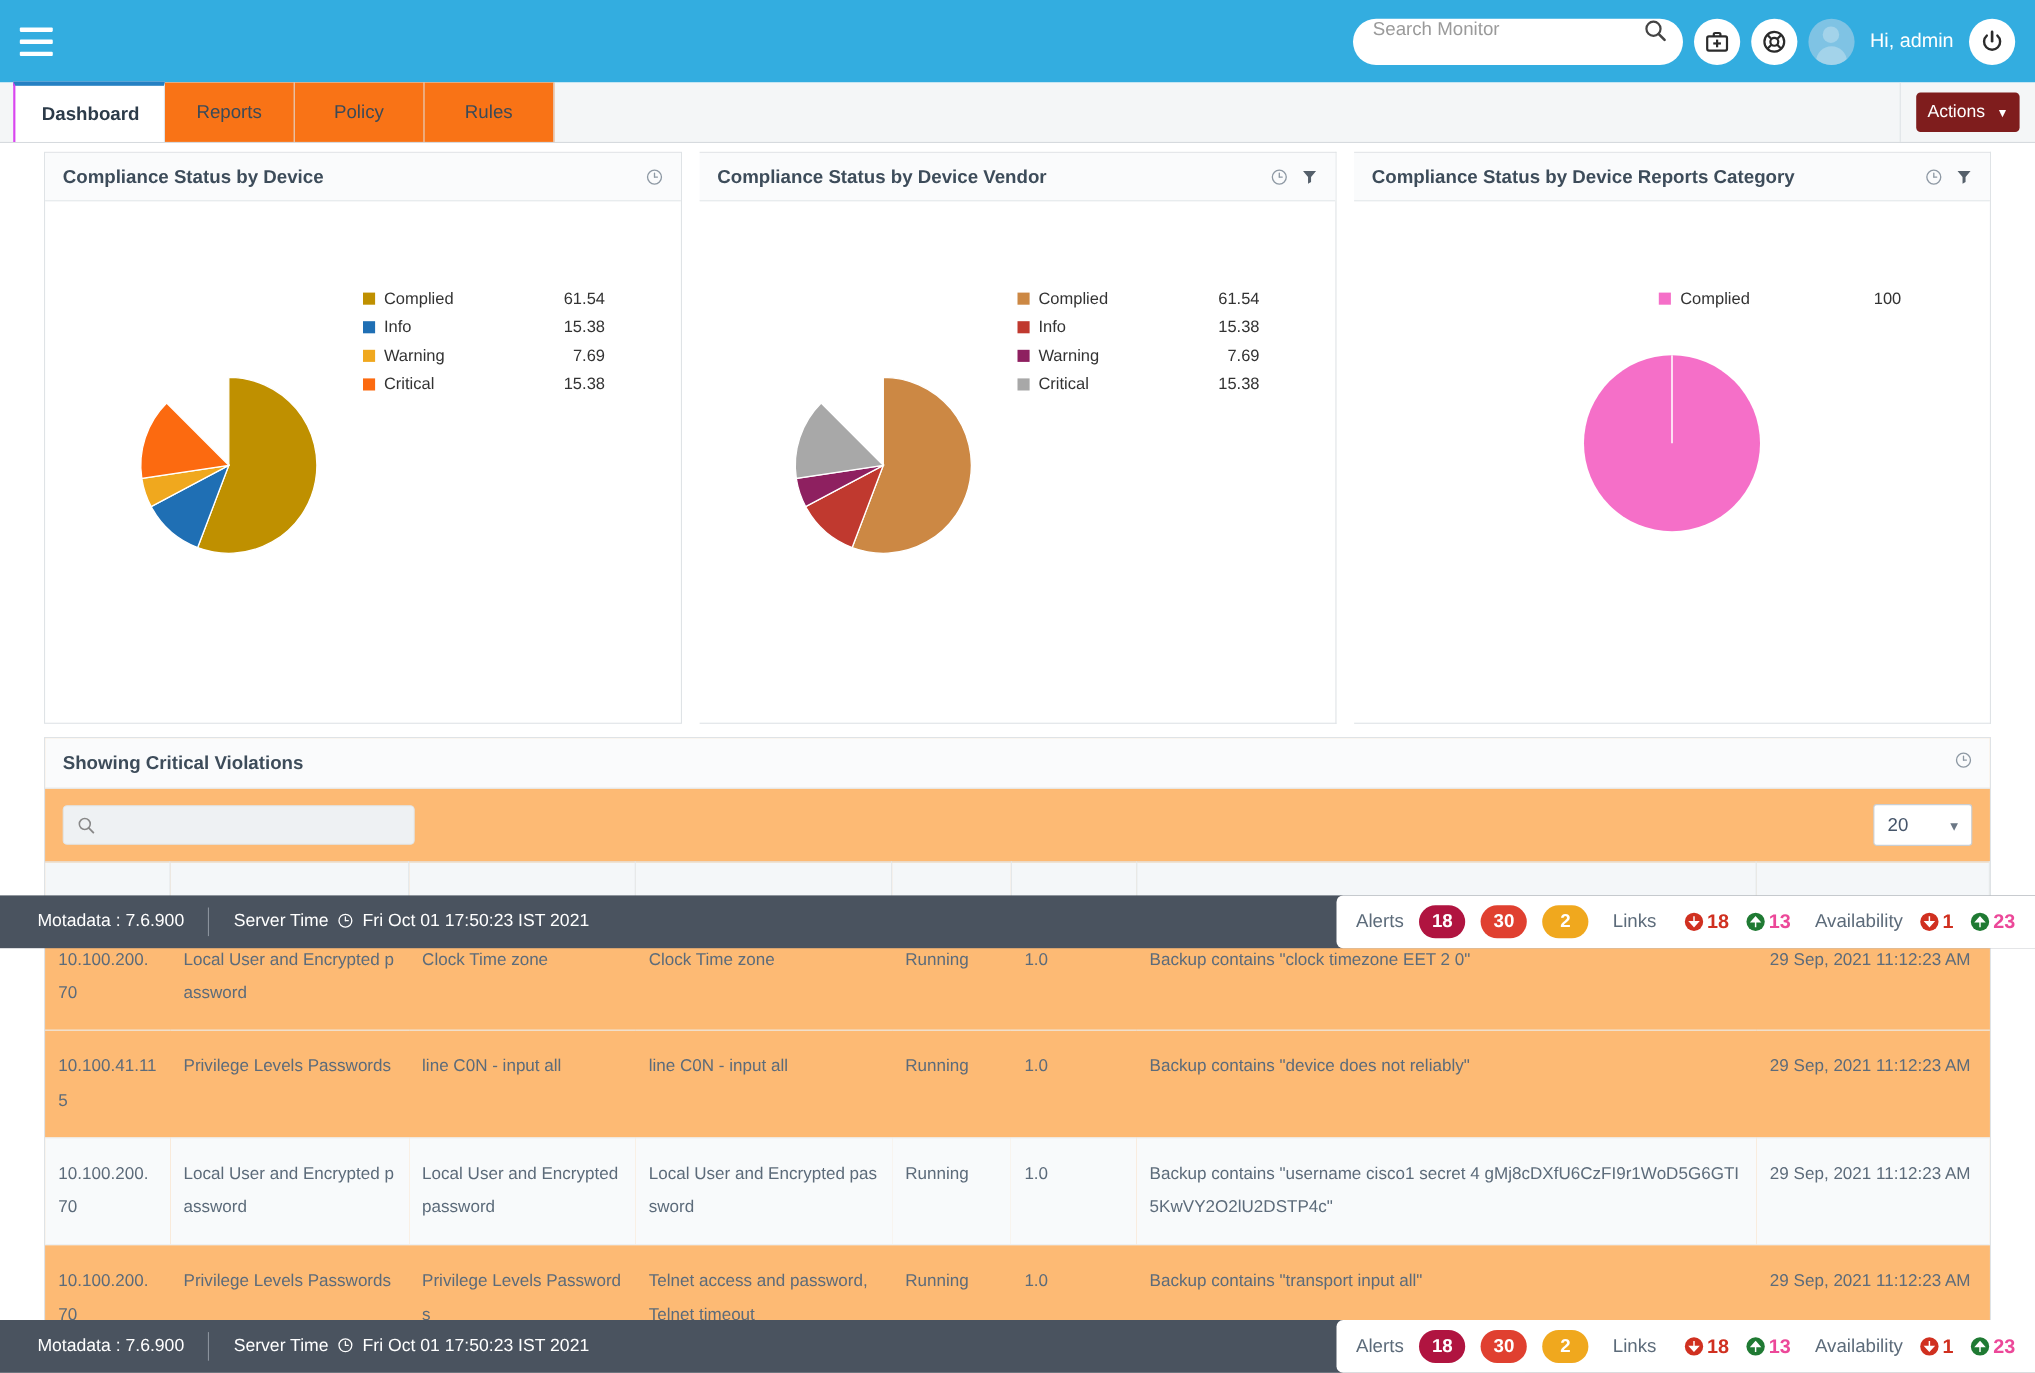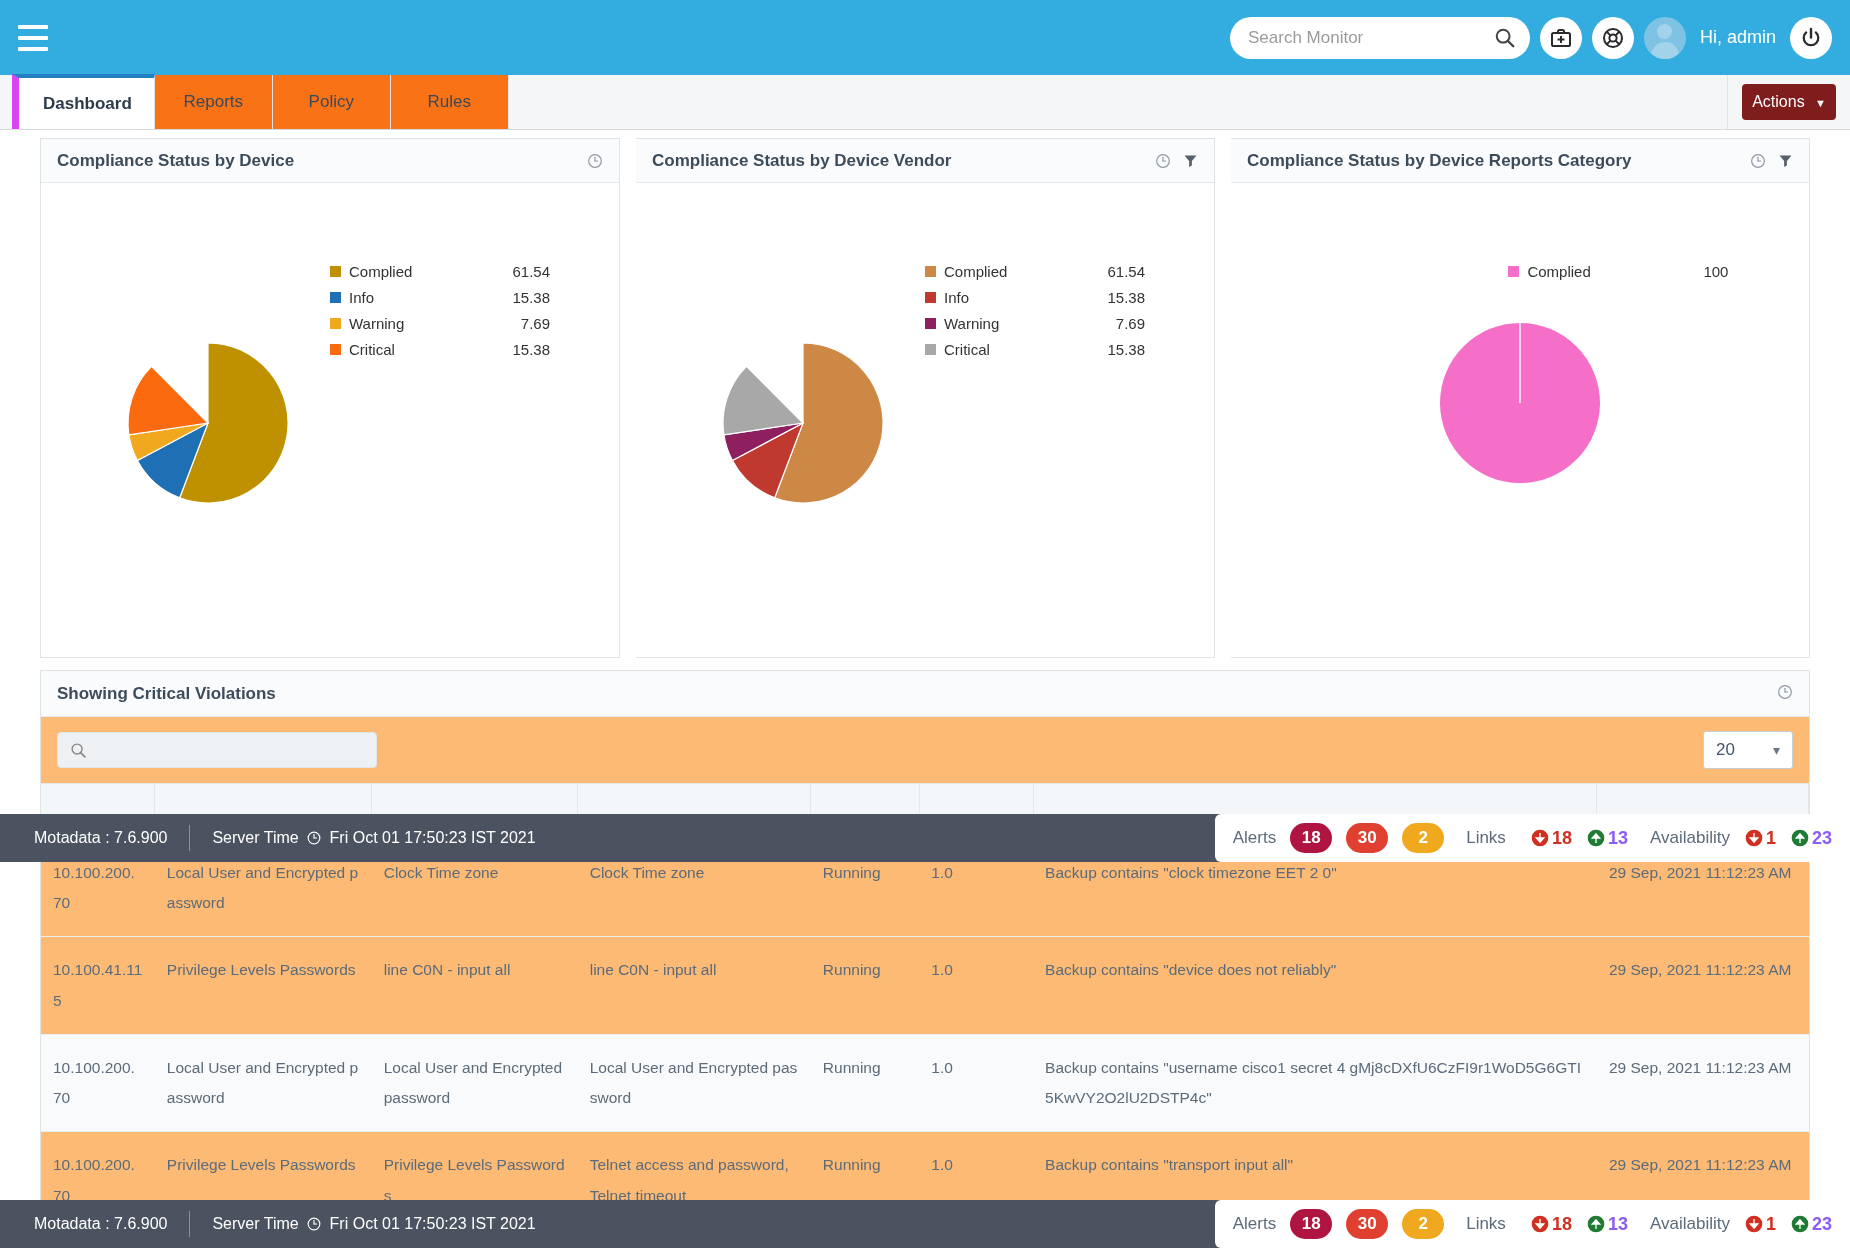--- a/index.html
+++ b/index.html
@@ -29,21 +29,21 @@
   .topbar-right {
     margin-left: auto;
     display: flex;
     align-items: center;
     gap: 10px;
   }
   .search-wrap {
     width: 300px; height: 42px;
     background: #fff;
     border-radius: 21px;
-    display: flex; align-items: center;
+    display: flex; align-items: flex-start;
     padding: 0 14px 0 18px;
   }
   .search-wrap input {
     flex: 1; border: none; outline: none;
     font-size: 17px; color: #555;
     font-family: "Liberation Sans", sans-serif;
     background: transparent;
   }
   .search-wrap input::placeholder { color: #9a9a9a; }
   .circ-btn {
@@ -85,21 +85,21 @@
   }
   .tab {
     min-width: 118px;
     display: flex; align-items: center; justify-content: center;
     font-size: 17px; color: #3a4a58;
     border-right: 1px solid #dfe3e6;
     cursor: pointer;
     padding: 0 22px;
     background: #f97316;
   }
-  .tab:first-child { border-left: 7px solid #d946ef; padding-left: 24px; }
+  .tab:first-child { border-left: 2px solid #d946ef; padding-left: 24px; }
   .tab.active {
     background: #ffffff;
     font-weight: bold;
     color: #2c3b49;
     border-top: 4px solid #2580c3;
     margin-top: -1px;
   }
   .tab-filler { flex: 1; border-right: 1px solid #dfe3e6; }
   .actions-btn {
     align-self: center;
@@ -272,21 +272,21 @@
     min-width: 42px; height: 30px; border-radius: 15px;
     color: #fff; font-size: 17px; font-weight: bold;
     padding: 0 10px;
   }
   .b-crimson { background: #b01440; }
   .b-red { background: #e04030; }
   .b-amber { background: #f0a81e; }
   .arrow-group { display: flex; align-items: center; gap: 2px; }
   .arrow-num { font-weight: bold; font-size: 18px; }
   .num-red { color: #d03020; }
-  .num-green { color: #8b5cf6; }
+  .num-green { color: #ec4899; }
   .grp-gap { margin-right: 10px; }
 
   .sb-label { color: #5c6b7a; }
 </style>
 </head>
 <body>
 
 <div class="topbar">
   <div class="hamburger">
     <span></span>

